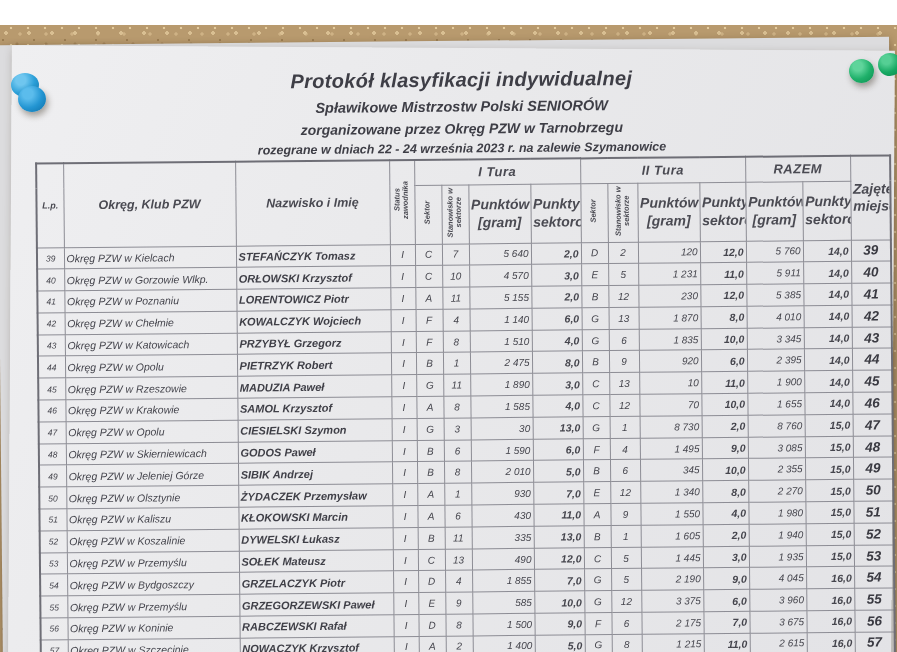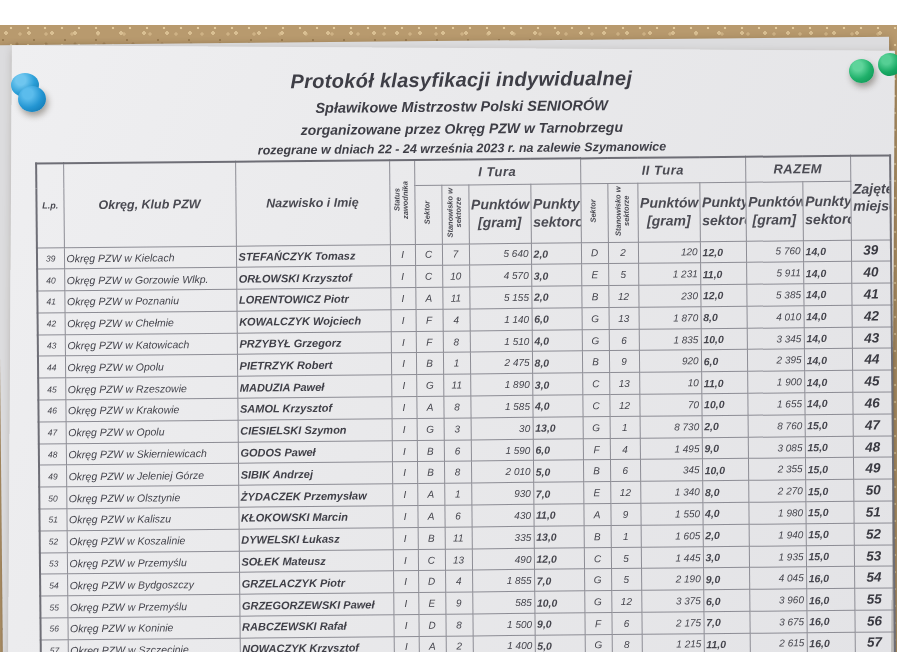--- a/index.html
+++ b/index.html
@@ -62,21 +62,21 @@
   .th-small{font-size:14px;line-height:1.25;}
   .vert{writing-mode:vertical-rl;transform:rotate(180deg);font-size:7.5px;line-height:1.1;
     white-space:normal;max-height:54px;margin:0 auto;font-weight:bold;}
   .vert-wrap{text-align:center;vertical-align:middle;}
   td{font-size:10px;color:#45454d;}
   .c-lp{font-size:8.5px;text-align:center;}
   .c-club{font-size:10.5px;text-align:left;padding-left:5px;white-space:nowrap;}
   .c-name{font-size:11px;text-align:left;padding-left:5px;white-space:nowrap;font-weight:bold;color:#3f3f47;}
   .c-center{text-align:center;font-size:10px;}
   .c-gram{text-align:right;padding-right:9px;font-size:10px;}
-  .c-pkt{text-align:left;font-weight:bold;font-size:10.5px;}
+  .c-pkt{text-align:right;font-weight:bold;font-size:10.5px;}
   .c-miejsce{text-align:center;font-weight:bold;font-size:13.5px;color:#3a3a42;}
 </style>
 </head>
 <body>
 
 <div class="scene">
 
   <div class="under-sheet"></div>
 
   <div class="paper">

